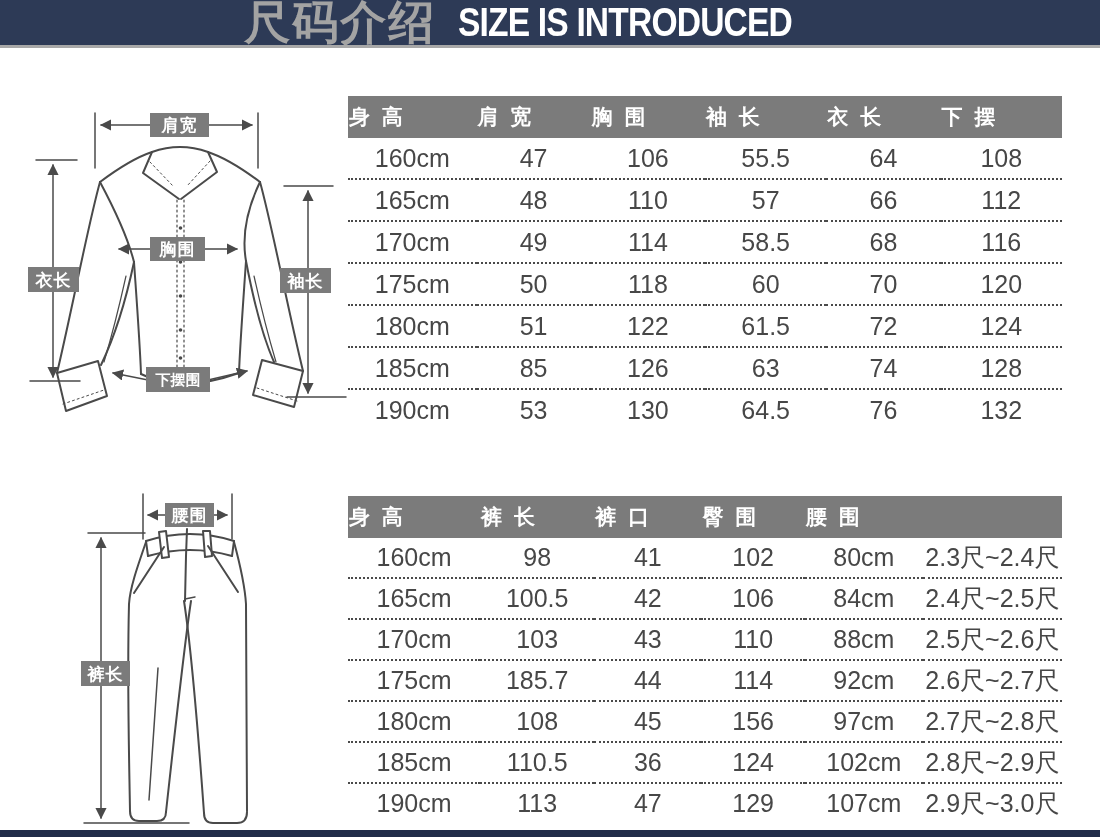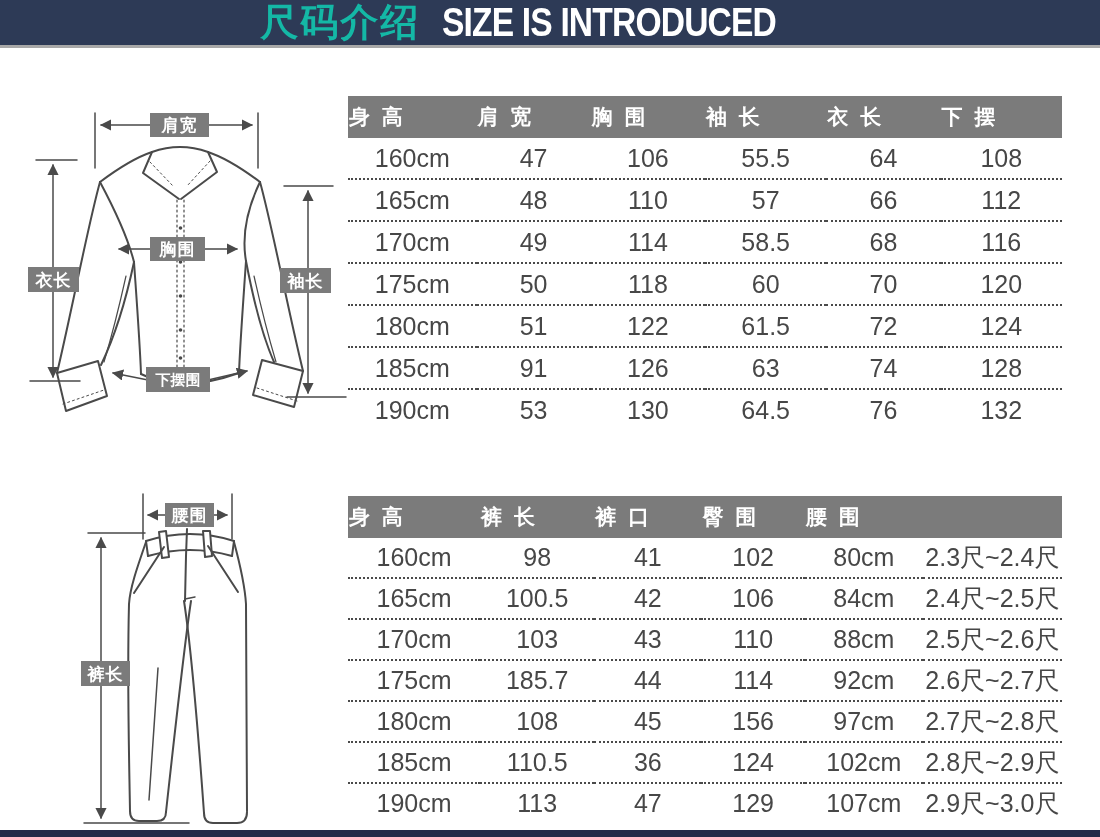--- a/index.html
+++ b/index.html
@@ -5,21 +5,21 @@
   html,body{margin:0;padding:0;}
   body{
     width:1100px;height:837px;position:relative;overflow:hidden;background:#ffffff;
     font-family:"Liberation Sans",sans-serif;
   }
   
   .header{
     position:absolute;left:0;top:0;width:1100px;height:45px;
     background:#2d3a56;display:flex;align-items:center;justify-content:center;gap:22px;
   }
-  .title-cn{color:#14b8a6;font-size:38px;font-weight:bold;letter-spacing:2px;line-height:45px;}
+  .title-cn{color:#a3a3a3;font-size:46px;font-weight:bold;letter-spacing:2px;line-height:45px;}
   .title-en{
     color:#ffffff;font-size:40px;font-weight:bold;letter-spacing:-1px;line-height:45px;
     display:inline-block;transform:scaleX(.84);transform-origin:left center;white-space:nowrap;
   }
   .header-underline{position:absolute;left:0;top:45px;width:1100px;height:3px;background:#a8a8a8;}
   .bottom-bar{position:absolute;left:0;top:830px;width:1100px;height:7px;background:#202c49;}
 
   
   .diagram-svg{position:absolute;left:0;top:0;width:1100px;height:837px;}
   .diagram-svg text{font-family:"Liberation Sans",sans-serif;font-weight:600;fill:#ffffff;}
@@ -237,21 +237,21 @@
         <tr>
           <td>180cm</td>
           <td>51</td>
           <td>122</td>
           <td>61.5</td>
           <td>72</td>
           <td>124</td>
         </tr>
         <tr>
           <td>185cm</td>
-          <td>91</td>
+          <td>85</td>
           <td>126</td>
           <td>63</td>
           <td>74</td>
           <td>128</td>
         </tr>
         <tr>
           <td>190cm</td>
           <td>53</td>
           <td>130</td>
           <td>64.5</td>

